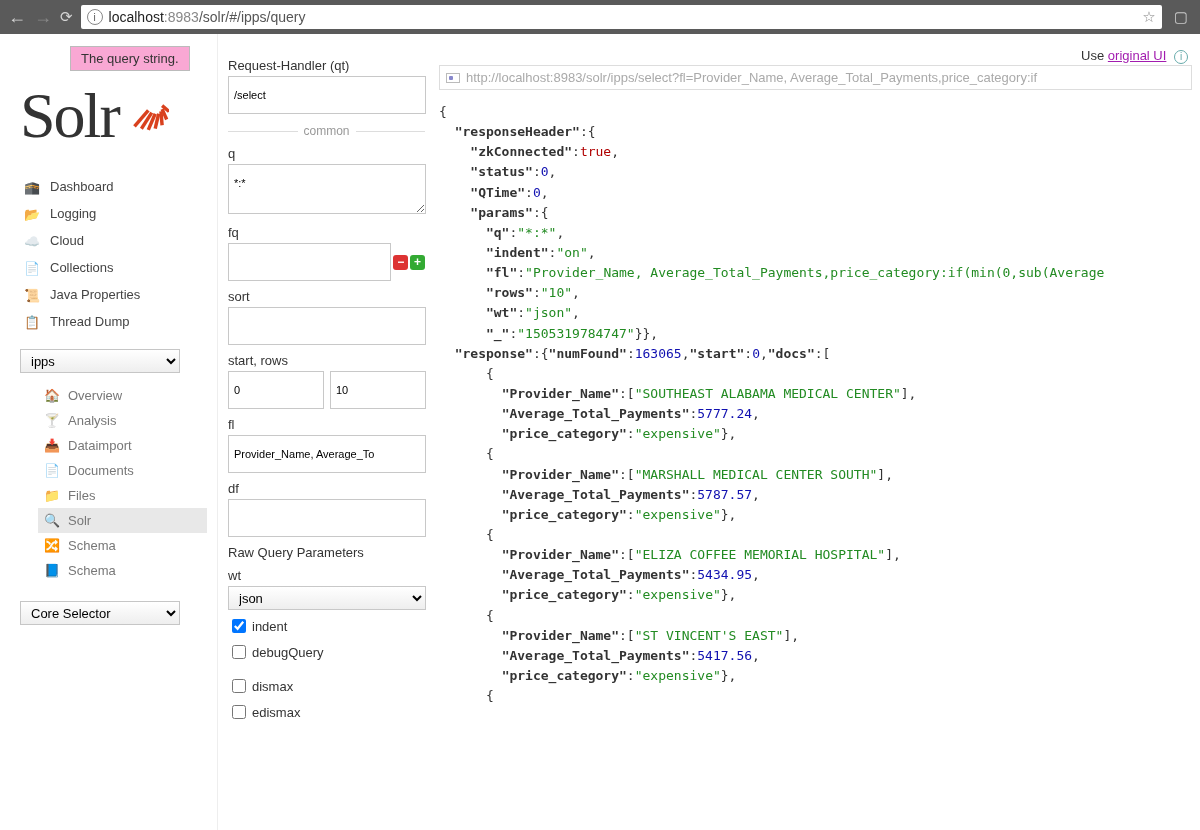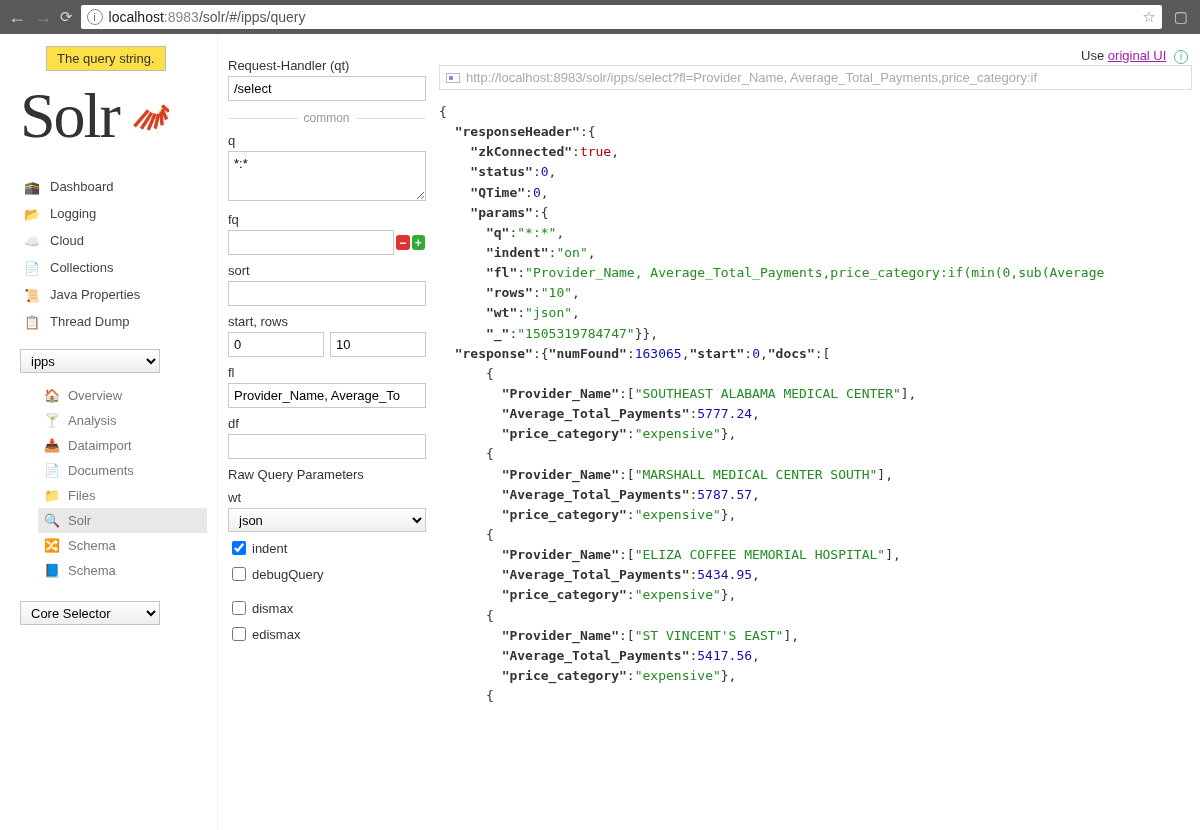--- a/index.html
+++ b/index.html
@@ -8,37 +8,37 @@
   .nav-arrow { color:#d4d4d4; font-size:18px; width:18px; text-align:center; cursor:default; }
   .nav-arrow.disabled { color:#8a8a8a; }
   .reload { color:#d4d4d4; font-size:15px; }
   .url-bar { flex:1; background:#fff; height:24px; border-radius:2px; display:flex; align-items:center; padding:0 6px; color:#222; font-size:14px; }
   .url-prefix { display:inline-flex; align-items:center; justify-content:center; width:16px; height:16px; border:1px solid #888; border-radius:50%; font-size:10px; margin-right:6px; color:#555;}
   .url-host { color:#222; }
   .url-port { color:#888; }
   .url-path { color:#555; }
   .star { margin-left:auto; color:#888; font-size:15px; }
   .cast { color:#c9c9c9; font-size:15px; margin:0 4px; }
-  .tooltip { position:absolute; left:46px; top:46px; background:#fde047; border:1px solid #bbb; padding:4px 10px; font-size:13px; color:#333; }
+  .tooltip { position:absolute; left:70px; top:46px; background:#f9a8d4; border:1px solid #bbb; padding:4px 10px; font-size:13px; color:#333; }
   .page { display:flex; position:relative; height:796px; }
   .sidebar { width:217px; padding:15px 10px 10px 20px; }
   .logo { display:flex; align-items:flex-end; margin-bottom:20px; margin-top:30px;}
   .logo-text { font-family: "Times New Roman", serif; font-size:64px; font-weight:300; color:#333; letter-spacing:-2px;}
   .logo-rays { width:46px; height:46px; margin-left:4px; margin-bottom:22px; }
   .nav-list { list-style:none; padding:0; margin:14px 0 0 0; }
   .nav-list li { display:flex; align-items:center; padding:6px 4px; cursor:pointer; color:#444; }
   .nav-list li .icon { width:18px; height:14px; margin-right:8px; display:inline-block; }
-  .core-select { margin-top:14px; width:140px; height:24px; border:1px solid #c6c6c6; background:linear-gradient(#fff,#eee); font-size:13px; padding:0 6px;}
+  .core-select { margin-top:14px; width:160px; height:24px; border:1px solid #c6c6c6; background:linear-gradient(#fff,#eee); font-size:13px; padding:0 6px;}
   .sub-list { list-style:none; padding:0; margin:10px 0 0 18px; }
   .sub-list li { display:flex; align-items:center; padding:5px 6px; color:#777; cursor:pointer; }
   .sub-list li.active { background:#e8e8e8; }
   .sub-list li .icon { width:16px; margin-right:8px; }
   .middle { width:218px; padding:16px 10px 10px 10px; border-left:1px solid #eee;}
   .field-label { font-size:13px; color:#333; margin:8px 0 3px 0; }
-  .txt { width:198px; border:1px solid #c8c8c8; padding:4px 5px; font-size:13px; background:#fff;}
+  .txt { width:198px; border:1px solid #c8c8c8; padding:12px 5px; font-size:11px; background:#fff;}
   textarea.txt { height:50px; resize:both; font-family:inherit;}
   .divider-row { display:flex; align-items:center; color:#999; margin:10px 0 4px 0;}
   .divider-row span { padding:0 6px; font-size:12px;}
   .divider-row hr { flex:1; border:none; border-top:1px solid #ddd; margin:0;}
   .fq-row { display:flex; align-items:center; }
   .fq-row .txt { width:166px; }
   .pm-btn { width:15px; height:15px; color:#fff; border-radius:3px; font-size:12px; display:flex; align-items:center; justify-content:center; margin-left:2px; font-weight:bold;}
   .pm-red { background:#d33; }
   .pm-green { background:#3a3; }
   .rows-pair { display:flex; gap:6px;}

